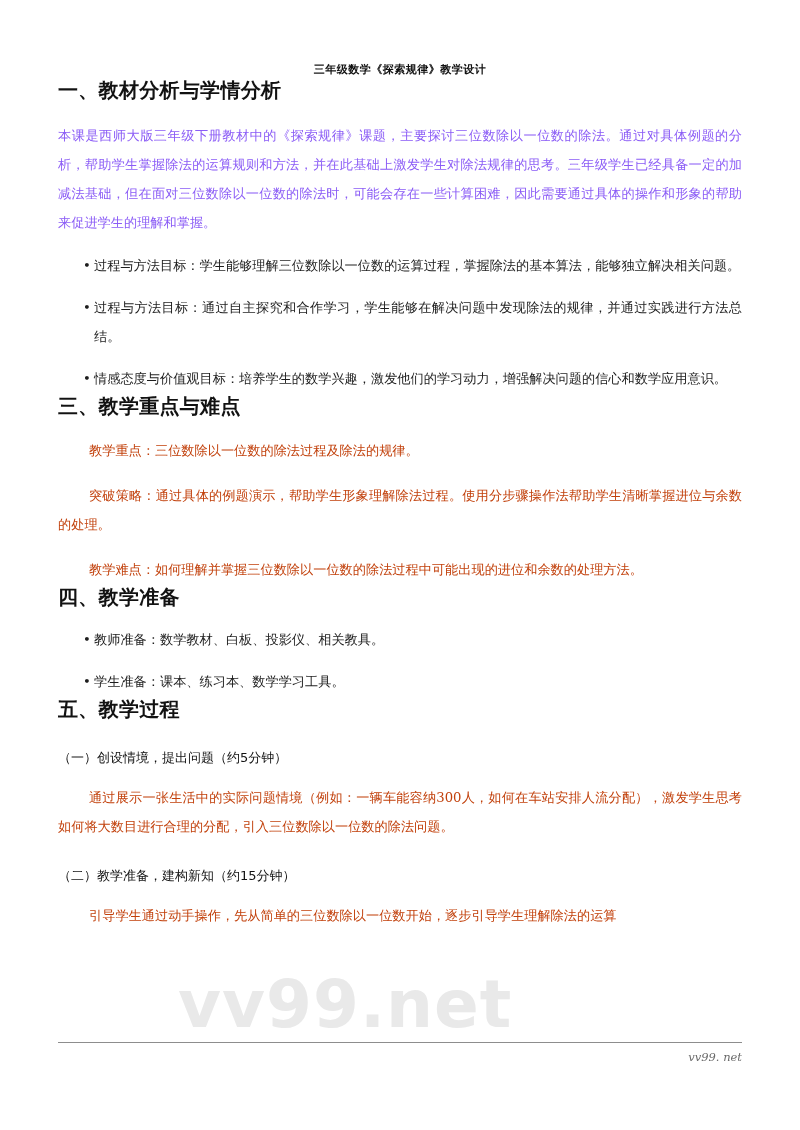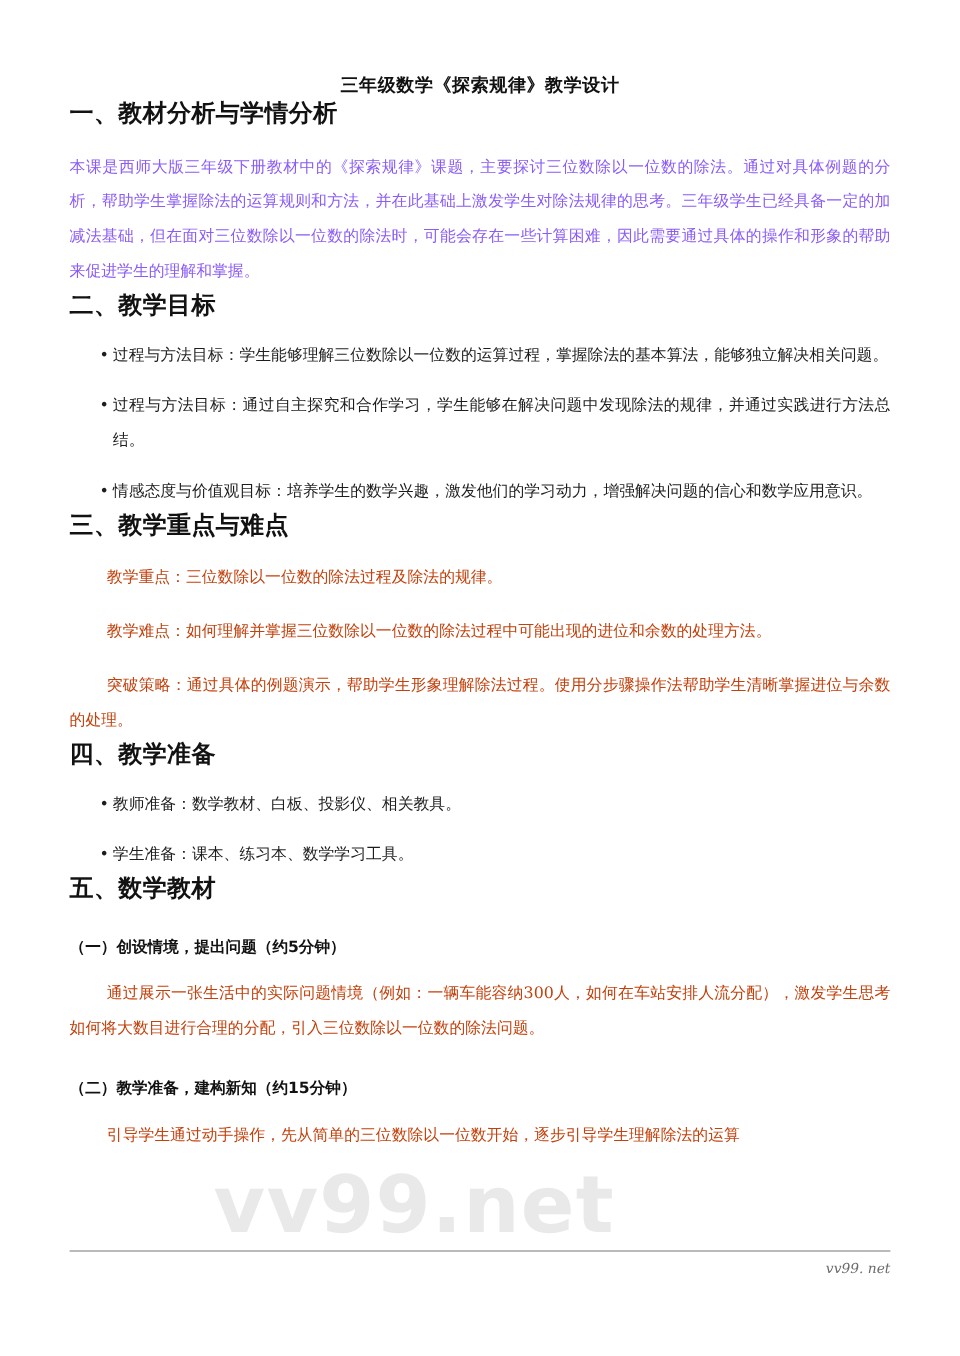--- a/index.html
+++ b/index.html
@@ -31,42 +31,42 @@
   }
   .content {
     position: relative;
     z-index: 1;
     padding: 0 58px;
     box-sizing: border-box;
     width: 800px;
   }
   .doc-title {
     text-align: center;
-    font-size: 15px;
+    font-size: 11px;
     font-weight: bold;
     color: #111;
     margin: 0;
     padding-top: 62px;
     letter-spacing: 0.5px;
     font-family: "DejaVu Sans", "Liberation Sans", sans-serif;
   }
   h2.section-heading {
     font-size: 20px;
     font-weight: bold;
     color: #121212;
     margin: 0;
     padding: 0;
     letter-spacing: 0.3px;
     font-family: "DejaVu Sans", "Liberation Sans", sans-serif;
   }
   .sec-gap-1 { margin-top: 37px; }
   .sec-gap   { margin-top: 31px; }
   h3.sub-heading {
     font-size: 13px;
-    font-weight: bold;
+    font-weight: normal;
     color: #121212;
     margin: 26px 0 0 0;
     padding: 0;
     font-family: "DejaVu Sans", "Liberation Sans", sans-serif;
   }
   p.body-text {
     font-size: 13.2px;
     line-height: 29px;
     margin: 17px 0 0 0;
     text-align: justify;
@@ -133,39 +133,38 @@
 
   <div class="watermark">vv99.net</div>
 
   <div class="content">
 
     <div class="doc-title">三年级数学《探索规律》教学设计</div>
 
     <h2 class="section-heading sec-gap-1">一、教材分析与学情分析</h2>
     <p class="body-text">本课是西师大版三年级下册教材中的《探索规律》课题，主要探讨三位数除以一位数的除法。通过对具体例题的分析，帮助学生掌握除法的运算规则和方法，并在此基础上激发学生对除法规律的思考。三年级学生已经具备一定的加减法基础，但在面对三位数除以一位数的除法时，可能会存在一些计算困难，因此需要通过具体的操作和形象的帮助来促进学生的理解和掌握。</p>
 
-    <h2 class="section-heading sec-gap">二、教学目标</h2>
     <ul class="bullets">
       <li><span class="dot">•</span><span>过程与方法目标：学生能够理解三位数除以一位数的运算过程，掌握除法的基本算法，能够独立解决相关问题。</span></li>
       <li><span class="dot">•</span><span>过程与方法目标：通过自主探究和合作学习，学生能够在解决问题中发现除法的规律，并通过实践进行方法总结。</span></li>
       <li><span class="dot">•</span><span>情感态度与价值观目标：培养学生的数学兴趣，激发他们的学习动力，增强解决问题的信心和数学应用意识。</span></li>
     </ul>
 
     <h2 class="section-heading sec-gap">三、教学重点与难点</h2>
     <p class="indent-text">教学重点：三位数除以一位数的除法过程及除法的规律。</p>
+    <p class="indent-text">突破策略：通过具体的例题演示，帮助学生形象理解除法过程。使用分步骤操作法帮助学生清晰掌握进位与余数的处理。</p>
     <p class="indent-text">教学难点：如何理解并掌握三位数除以一位数的除法过程中可能出现的进位和余数的处理方法。</p>
-    <p class="indent-text">突破策略：通过具体的例题演示，帮助学生形象理解除法过程。使用分步骤操作法帮助学生清晰掌握进位与余数的处理。</p>
 
     <h2 class="section-heading sec-gap">四、教学准备</h2>
     <ul class="bullets">
       <li><span class="dot">•</span><span>教师准备：数学教材、白板、投影仪、相关教具。</span></li>
       <li><span class="dot">•</span><span>学生准备：课本、练习本、数学学习工具。</span></li>
     </ul>
 
-    <h2 class="section-heading sec-gap">五、数学教材</h2>
+    <h2 class="section-heading sec-gap">五、教学过程</h2>
     <h3 class="sub-heading">（一）创设情境，提出问题（约5分钟）</h3>
     <p class="indent-text">通过展示一张生活中的实际问题情境（例如：一辆车能容纳300人，如何在车站安排人流分配），激发学生思考如何将大数目进行合理的分配，引入三位数除以一位数的除法问题。</p>
     <h3 class="sub-heading">（二）教学准备，建构新知（约15分钟）</h3>
     <p class="indent-text">引导学生通过动手操作，先从简单的三位数除以一位数开始，逐步引导学生理解除法的运算</p>
 
   </div>
 
   <div class="footer">
     <div class="footer-rule"></div>
     <div class="footer-label">vv99. net</div>

